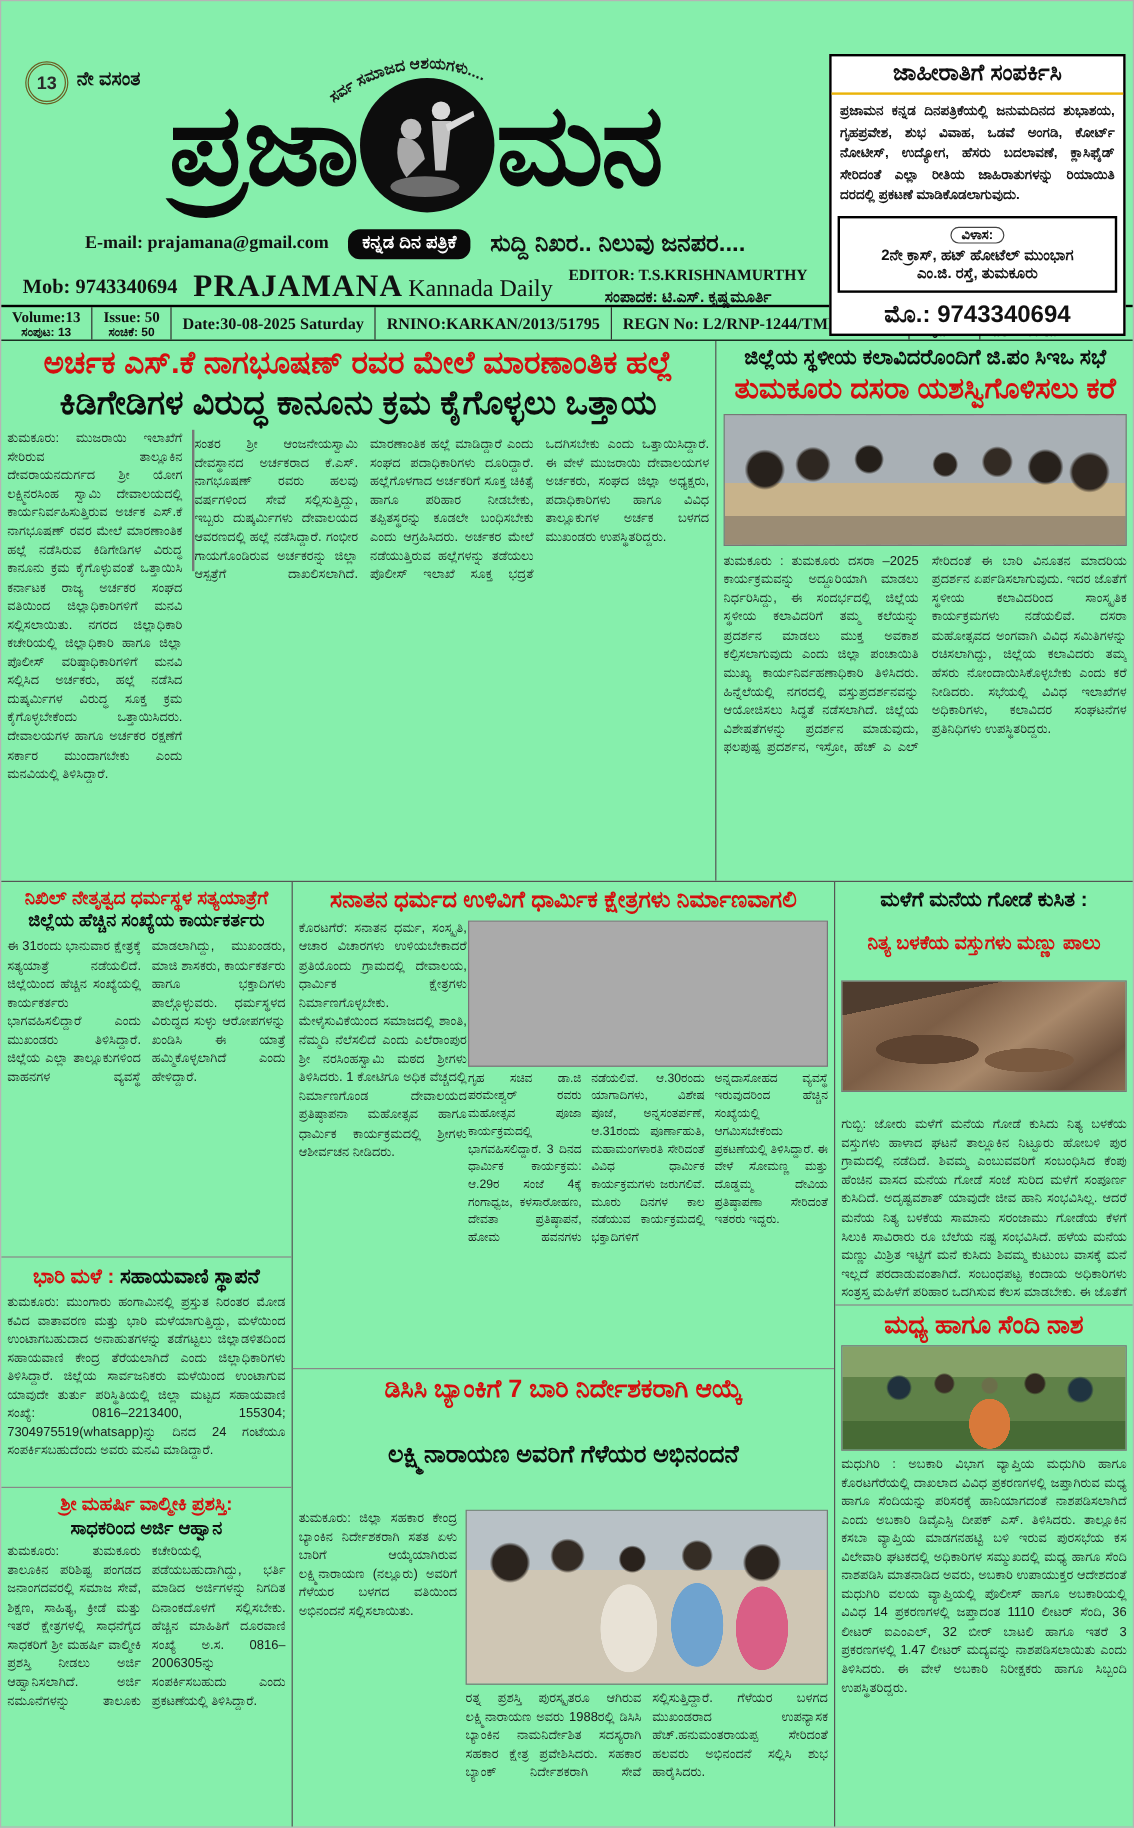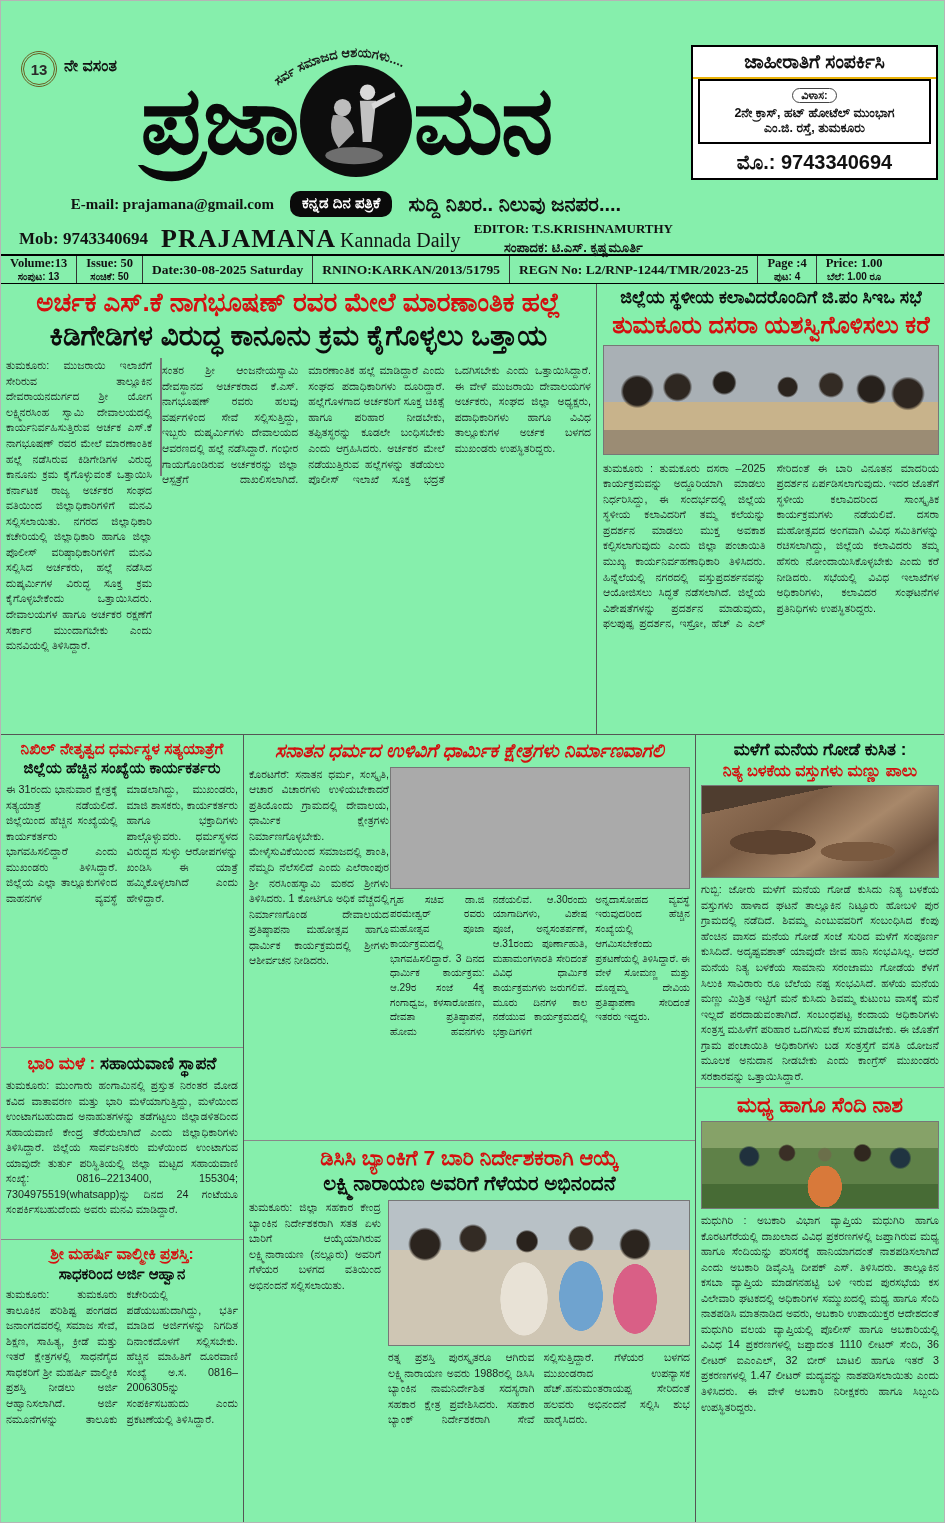--- a/index.html
+++ b/index.html
@@ -166,37 +166,37 @@
   .a-rain .hl { font-size:17px; margin:2px 0 4px; }
   .a-rain .hl .red { color:#d40f0f; } .a-rain .hl .blk { color:#0c0c0c; }
   .a-rain .bodytext { flex:1; }
 
   .a-valmiki { flex:1; display:flex; flex-direction:column; }
   .a-valmiki .hl { font-size:15.5px; line-height:1.3; }
   .a-valmiki .sh { font-size:15px; margin:1px 0 4px; }
   .a-valmiki .cols2 { column-count:2; column-gap:9px; flex:1; overflow:hidden; }
 
   .a-sanatana { height:405px; display:flex; flex-direction:column; }
-  .a-sanatana .hl { font-size:19px; line-height:1.25; white-space:nowrap; overflow:hidden;font-style:italic; }
+  .a-sanatana .hl { font-size:19px; line-height:1.25; white-space:nowrap; overflow:hidden; }
   .a-sanatana .split { display:flex; gap:1px; margin-top:4px; flex:1; overflow:hidden;justify-content:center; }
   .a-sanatana .c1 { flex:0 0 140px; }
   .a-sanatana .rest { flex:1; display:flex; flex-direction:column; }
   .a-sanatana .rest .ph { height:122px; }
   .a-sanatana .cols3 { column-count:3; column-gap:8px; flex:1; overflow:hidden; margin-top:4px; font-size:10.2px; }
 
-  .a-dcc { flex:1; display:flex; flex-direction:column; }
+  .a-dcc { flex:1; display:flex; flex-direction:column;gap:29px; }
   .a-dcc .hl { font-size:21px; line-height:1.2; }
   .a-dcc .sh { font-size:20px; line-height:1.2; margin-top:1px; }
   .a-dcc .split { display:flex; gap:7px; margin-top:5px; flex:1; overflow:hidden; }
   .a-dcc .c1 { flex:0 0 132px; }
   .a-dcc .rest { flex:1; display:flex; flex-direction:column; }
   .a-dcc .rest .ph { height:146px; }
   .a-dcc .cols2 { column-count:2; column-gap:9px; flex:1; overflow:hidden; margin-top:4px; }
 
-  .a-wall { height:352px; display:flex; flex-direction:column; }
+  .a-wall { height:352px; display:flex; flex-direction:column;gap:16px; }
   .a-wall .hl1 { font-size:17px; line-height:1.25; }
   .a-wall .hl2 { font-size:16px; line-height:1.25; margin:1px 0 4px; }
   .a-wall .ph { height:93px; }
   .a-wall .bodytext { flex:1; margin-top:4px; }
 
   .a-liquor { flex:1; display:flex; flex-direction:column; }
   .a-liquor .hl { font-size:21px; margin:1px 0 4px; }
   .a-liquor .ph { height:88px; }
   .a-liquor .bodytext { flex:1; margin-top:4px; }
 </style>
@@ -247,20 +247,21 @@
         <span class="small">Kannada Daily</span>
       </span>
       <span class="editor">
         <div class="en">EDITOR: T.S.KRISHNAMURTHY</div>
         <div class="kn">ಸಂಪಾದಕ: ಟಿ.ಎಸ್. ಕೃಷ್ಣಮೂರ್ತಿ</div>
       </span>
     </div>
 
     <div class="adbox">
       <div class="adbox-title">ಜಾಹೀರಾತಿಗೆ ಸಂಪರ್ಕಿಸಿ</div>
+      <div class="adbox-body">ಪ್ರಜಾಮನ ಕನ್ನಡ ದಿನಪತ್ರಿಕೆಯಲ್ಲಿ ಜನುಮದಿನದ ಶುಭಾಶಯ, ಗೃಹಪ್ರವೇಶ, ಶುಭ ವಿವಾಹ, ಒಡವೆ ಅಂಗಡಿ, ಕೋರ್ಟ್ ನೋಟೀಸ್, ಉದ್ಯೋಗ, ಹೆಸರು ಬದಲಾವಣೆ, ಕ್ಲಾಸಿಫೈಡ್ ಸೇರಿದಂತೆ ಎಲ್ಲಾ ರೀತಿಯ ಜಾಹಿರಾತುಗಳನ್ನು ರಿಯಾಯಿತಿ ದರದಲ್ಲಿ ಪ್ರಕಟಣೆ ಮಾಡಿಕೊಡಲಾಗುವುದು.</div>
       <div class="adbox-address">
         <span class="lbl">ವಿಳಾಸ:</span>
         <div class="l1">2ನೇ ಕ್ರಾಸ್, ಹಟ್ ಹೋಟೆಲ್ ಮುಂಭಾಗ</div>
         <div class="l2">ಎಂ.ಜಿ. ರಸ್ತೆ, ತುಮಕೂರು</div>
       </div>
       <div class="adbox-phone">ಮೊ.: 9743340694</div>
     </div>
   </div>
 
   <div class="infobar">

